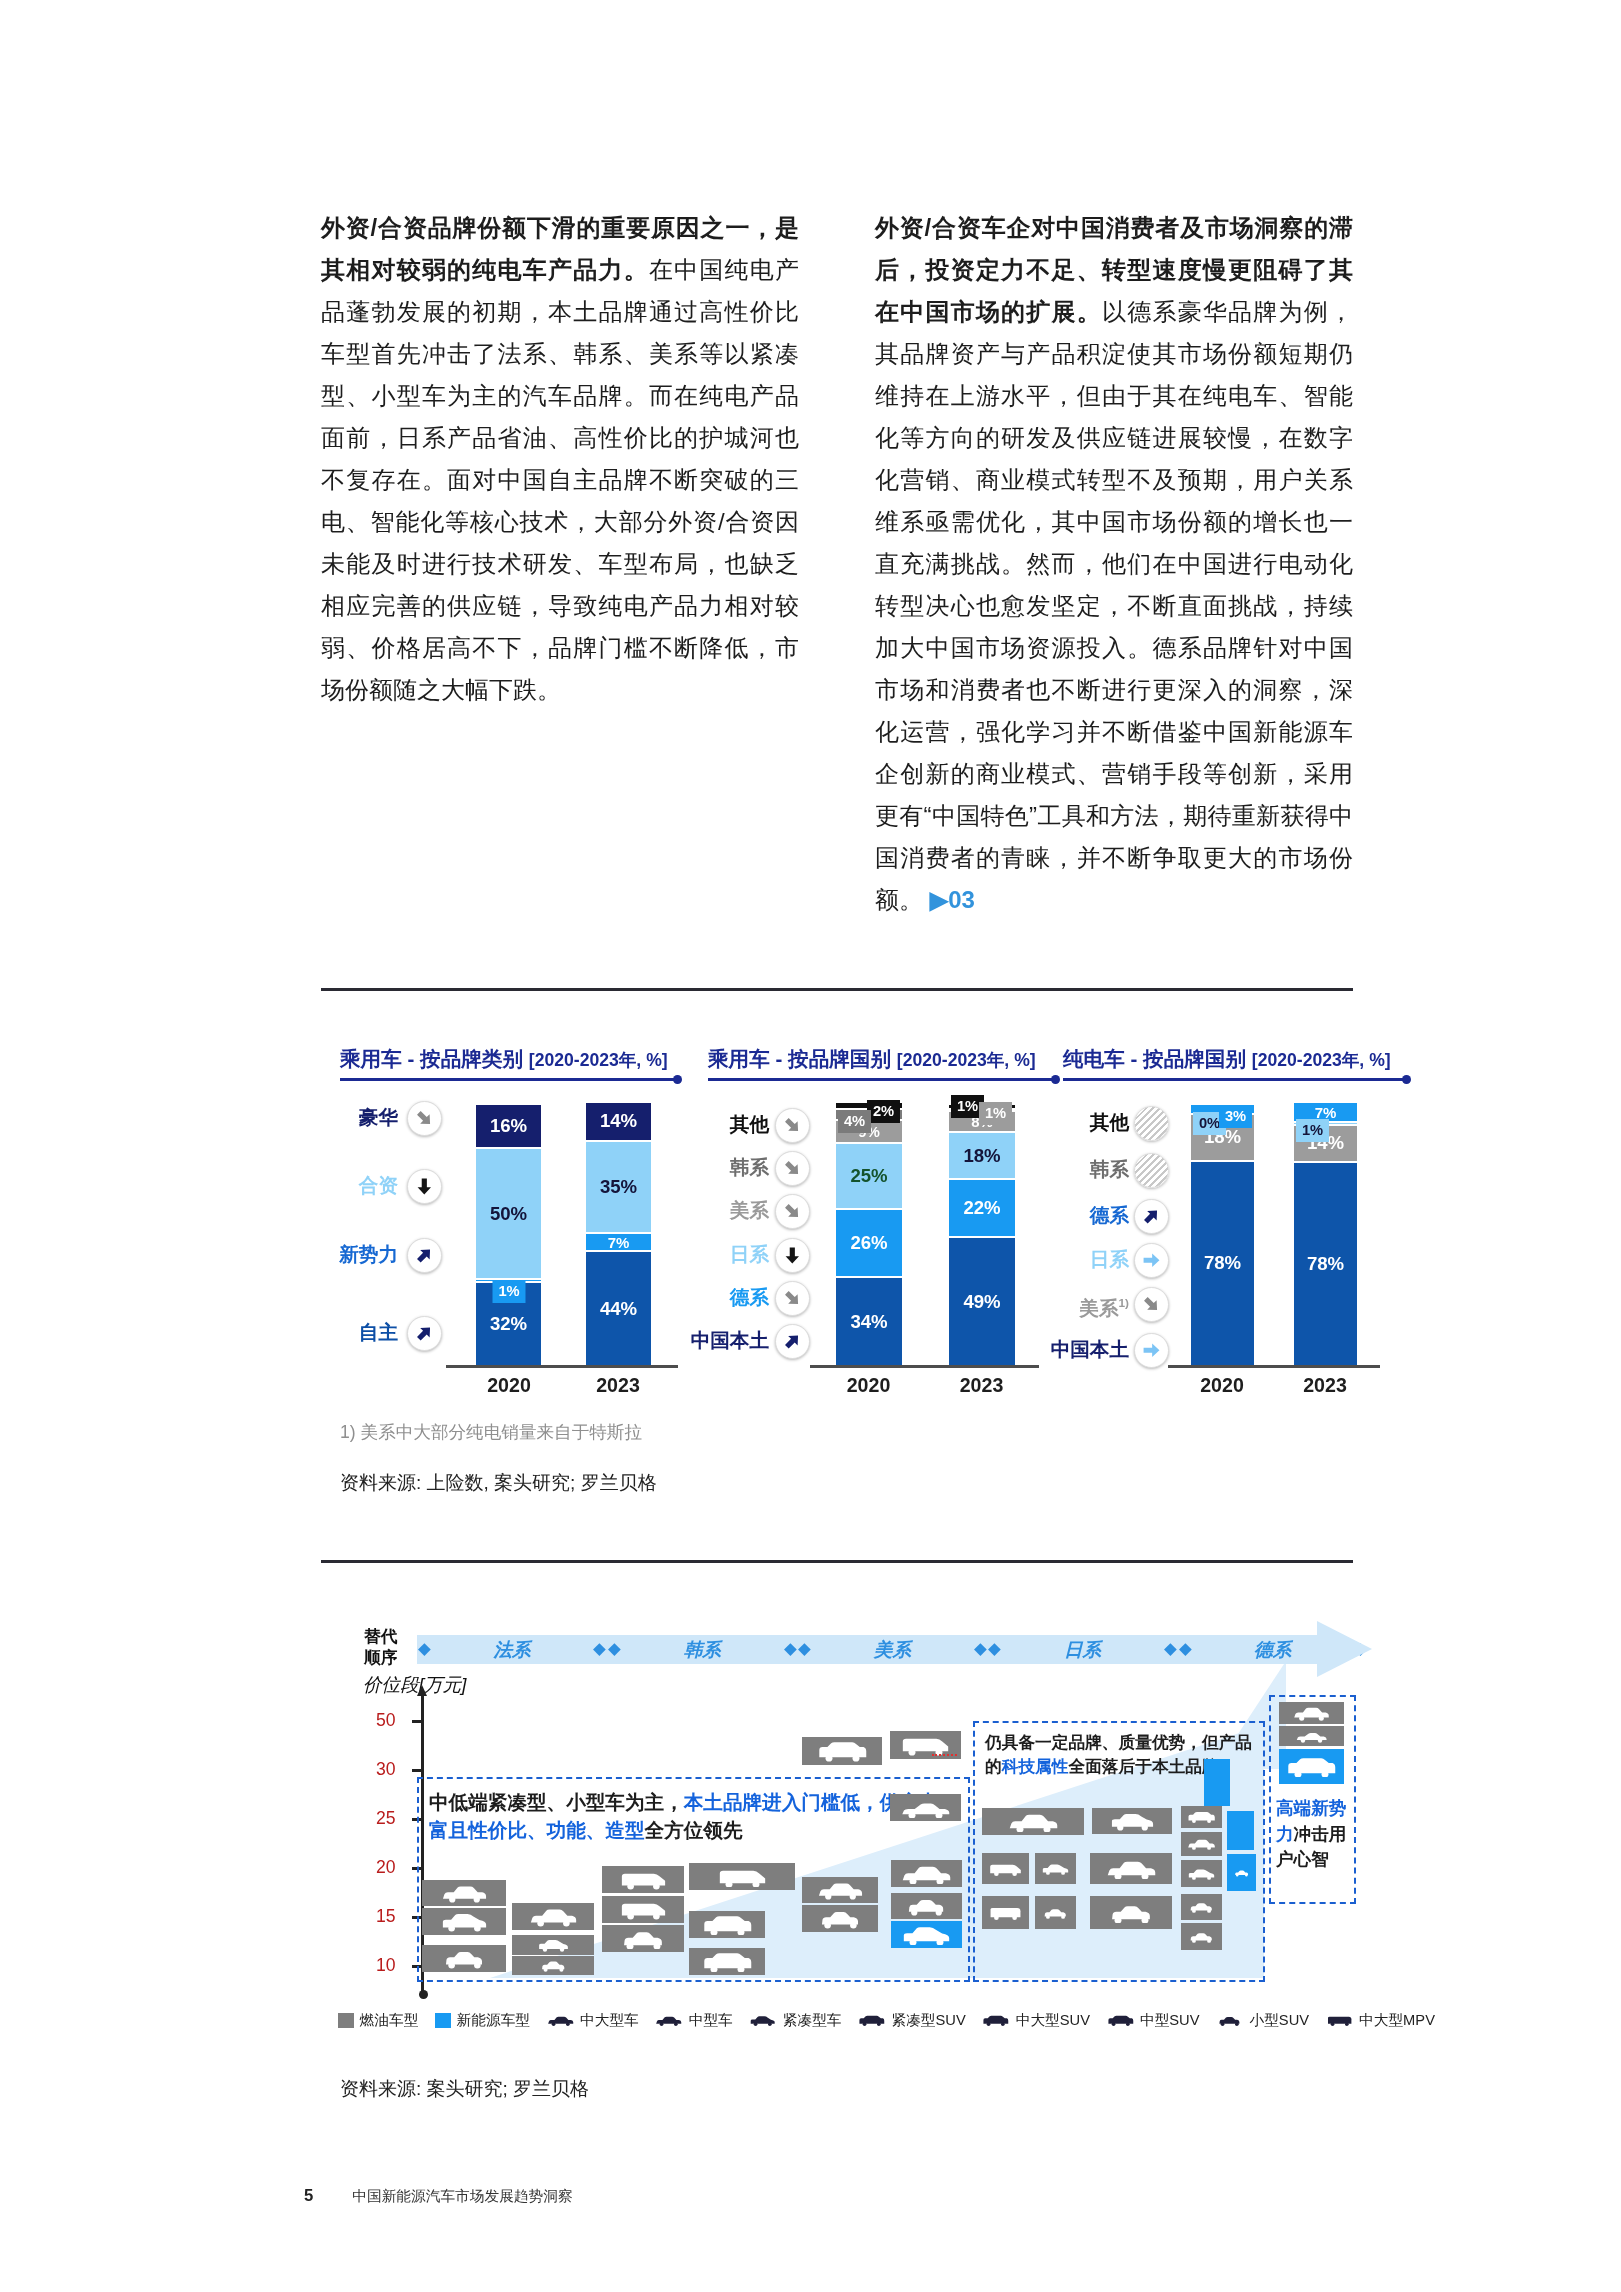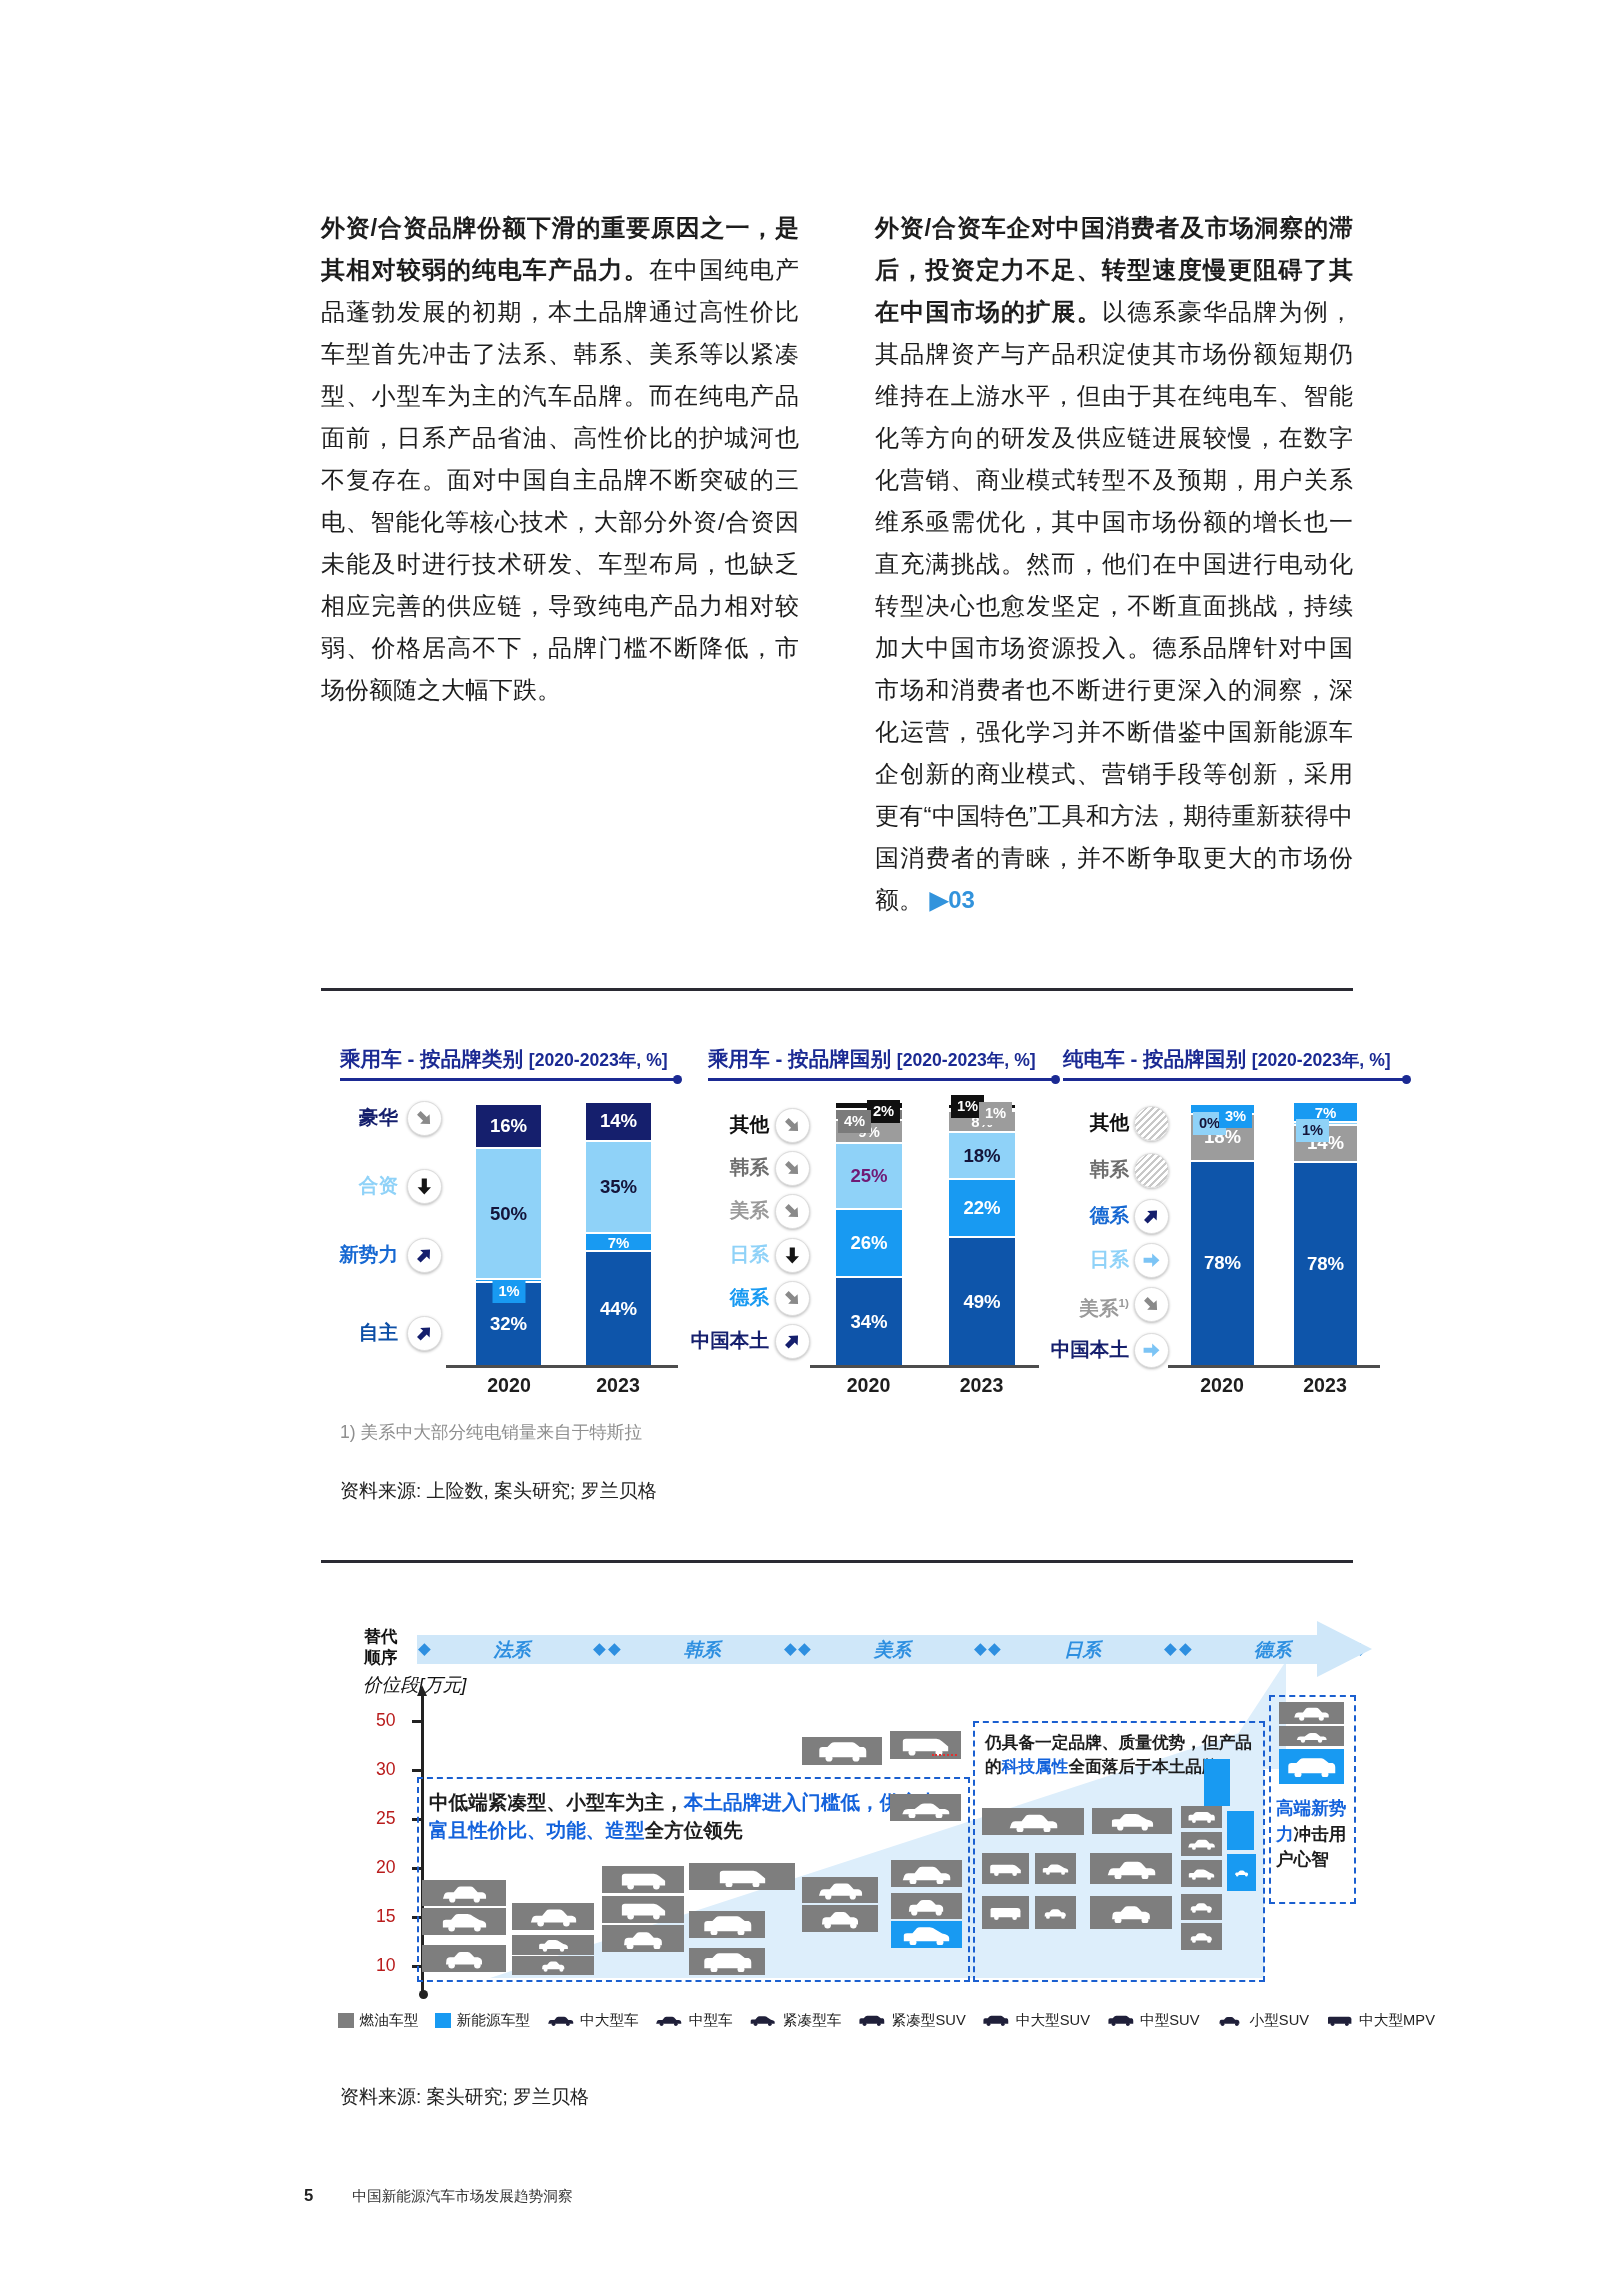--- a/index.html
+++ b/index.html
@@ -26,21 +26,21 @@
         box-shadow:0 1px 2.9px rgba(0,0,0,.28);display:flex;align-items:center;justify-content:center;}
   .circ.hatch{background:repeating-linear-gradient(135deg,#ffffff 0 2.9px,#c8c8c8 2.9px 4.9px);}
   .bar{position:absolute;display:flex;flex-direction:column;}
   .seg{position:relative;display:flex;align-items:center;justify-content:center;box-sizing:border-box;}
   .seg+.seg{border-top:2px solid #fff;}
   .seg span{font-weight:700;}
   .chip{position:absolute;height:22.5px;line-height:22.5px;padding:0 5.9px;font-size:14.7px;font-weight:700;z-index:6;white-space:nowrap;}
   .axisline{position:absolute;height:2.5px;background:#4d4d4d;}
   .catlab{position:absolute;font-size:19.6px;font-weight:600;color:#1e1e1e;text-align:center;}
   .footnote{position:absolute;font-size:17.6px;color:#8f8f8f;}
-  .source{position:absolute;font-size:19px;color:#222;margin-top:8px;}
+  .source{position:absolute;font-size:19px;color:#222;}
   
   .order-label{position:absolute;font-size:16.7px;line-height:20.6px;font-weight:700;color:#111;width:43px;}
   .axis-label{position:absolute;font-size:18.6px;font-style:italic;color:#111;}
   .tl-band{position:absolute;background:#cfe7f9;display:flex;align-items:center;}
   .tl-seg{flex:1;display:flex;align-items:center;margin:0 2.9px;gap:28px;}
   .tl-line{flex:1;height:2.5px;background:#5fa9e8;}
   .tl-label{font-size:18.6px;font-weight:700;font-style:italic;color:#2e8fe0;padding:0 8.8px;white-space:nowrap;}
   .diam{width:8.8px;height:8.8px;background:#2e8fe0;transform:rotate(45deg);flex:0 0 auto;}
   .tl-arrow{position:absolute;width:0;height:0;border-top:28px solid transparent;border-bottom:28px solid transparent;border-left:55px solid #cfe7f9;}
   .yline{position:absolute;width:2.5px;background:#222;}
@@ -175,21 +175,21 @@
           <path d="M3 9h10V4.2L21.5 12 13 19.8V15H3z" fill="#151f6d"></path>
         </svg>
       </div>
       <div class="bar" style="left: 836px; top: 1103px; width: 66px; height: 263px;">
         <div class="seg" style="height: 5.3px; background: rgb(16, 16, 16);"></div>
         <div class="seg" style="height: 10.5px; background: rgb(123, 123, 123);"></div>
         <div class="seg" style="height: 23.6px; background: rgb(156, 156, 156);">
           <span style="color:#fff;font-size:15px">9%</span>
         </div>
         <div class="seg" style="height: 66px; background: rgb(143, 210, 248);">
-          <span style="color:#701a75;font-size:18.6px">25%</span>
+          <span style="color:#14532d;font-size:18.6px">25%</span>
         </div>
         <div class="seg" style="height: 68px; background: rgb(24, 154, 242);">
           <span style="color:#fff;font-size:18.6px">26%</span>
         </div>
         <div class="seg" style="height: 89px; background: rgb(14, 85, 170);">
           <span style="color:#fff;font-size:18.6px">34%</span>
         </div>
       </div>
       <div class="catlab" style="left: 821px; top: 1374px; width: 95px;">2020</div>
       <div class="bar" style="left: 949px; top: 1105px; width: 66px; height: 260px;">

